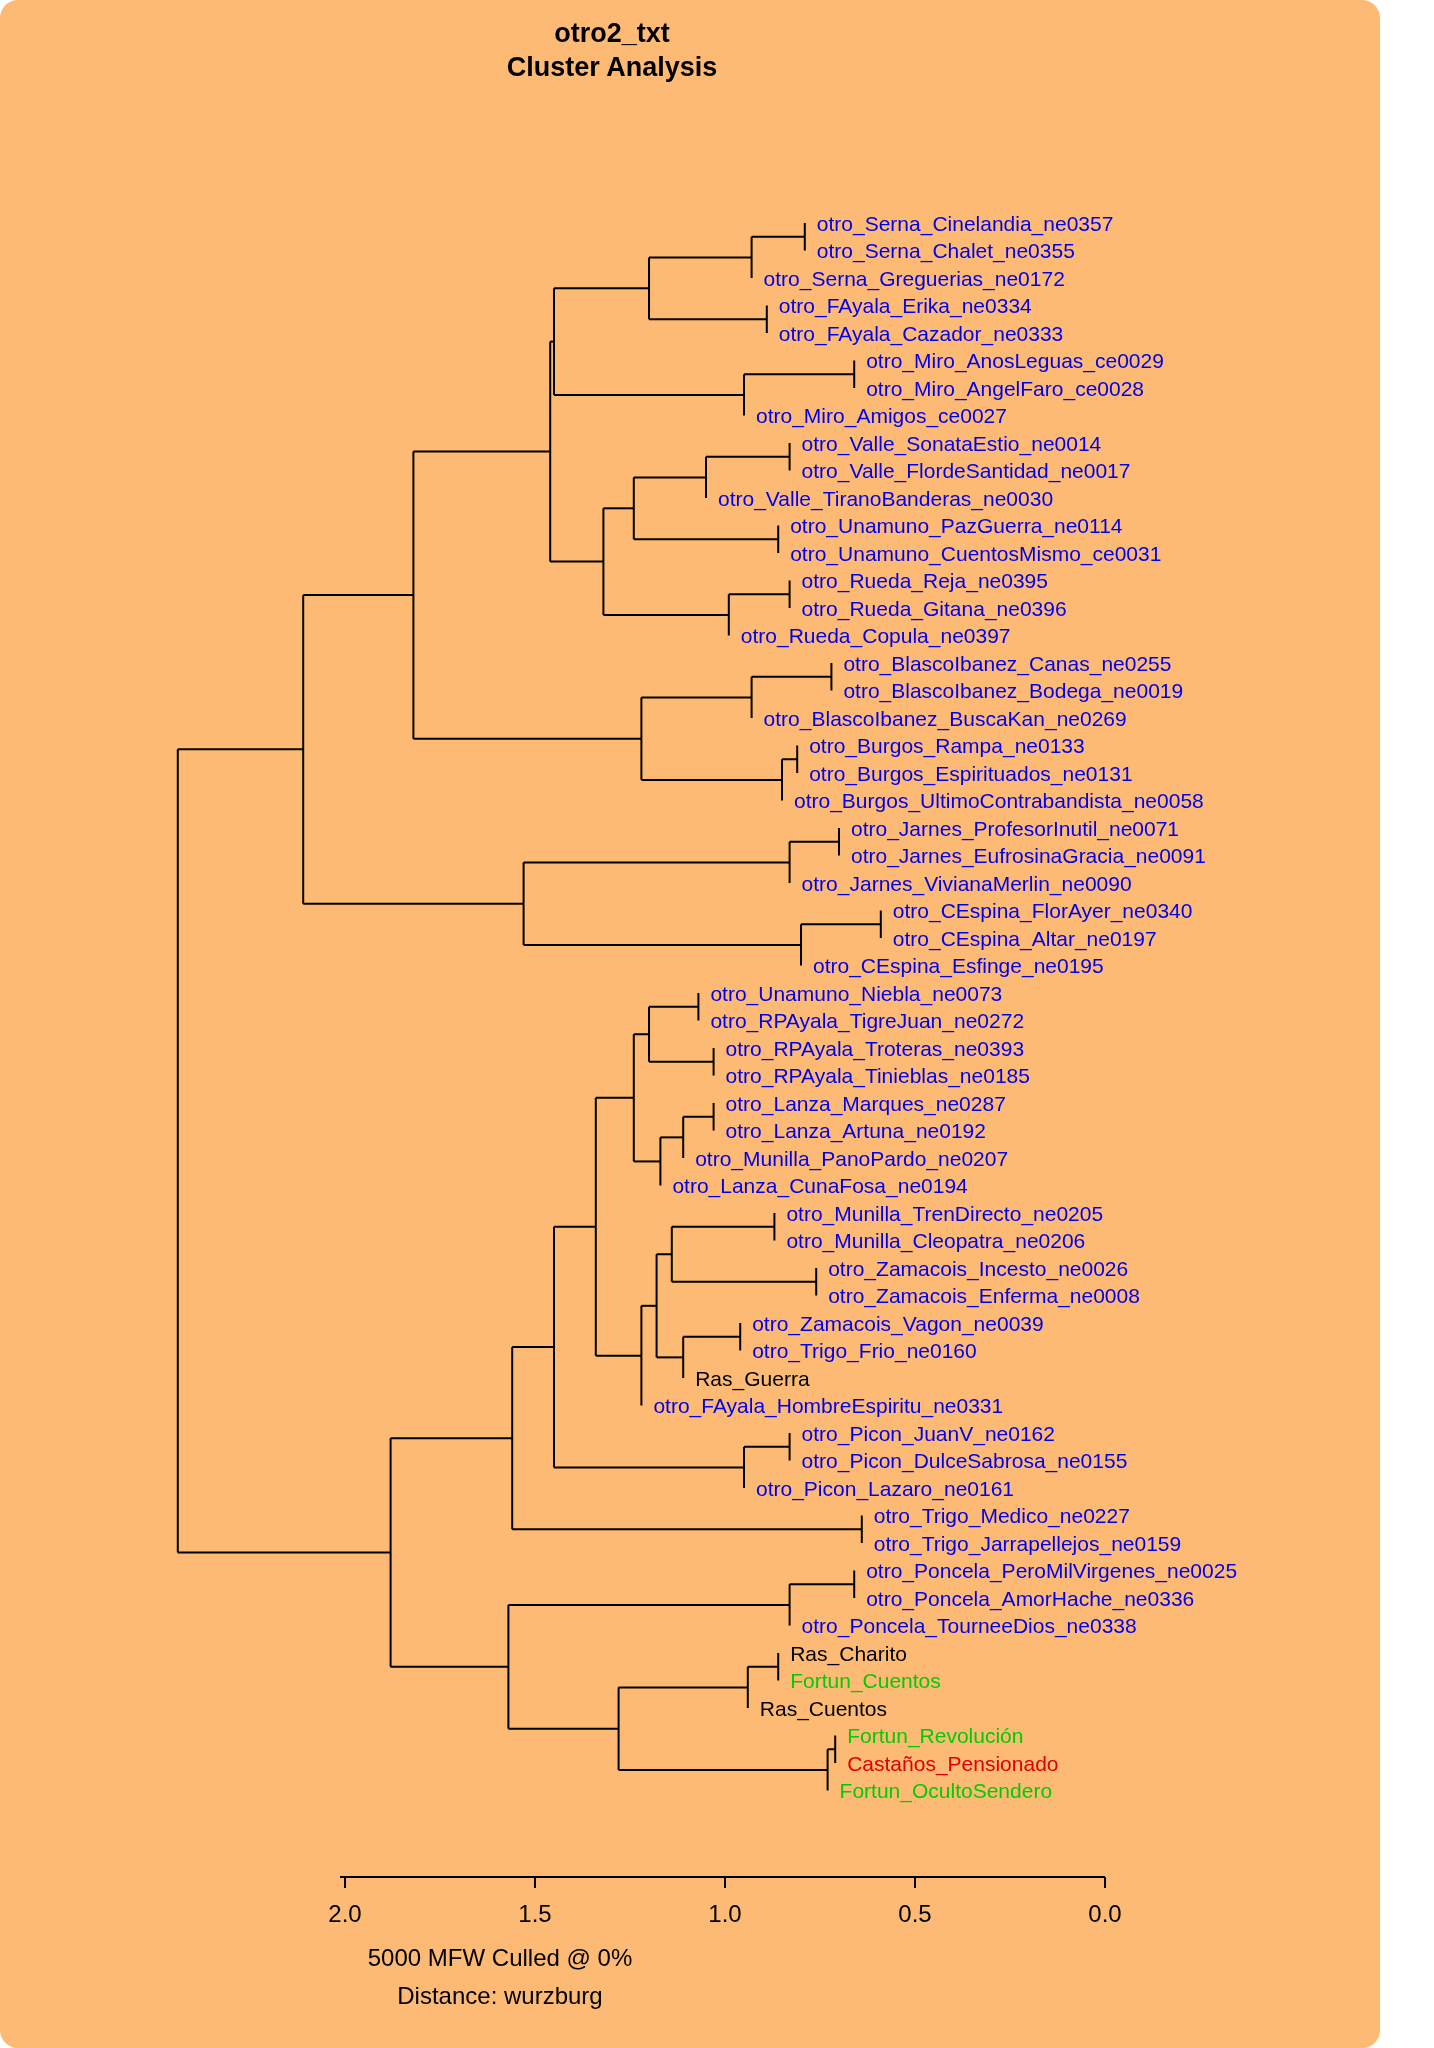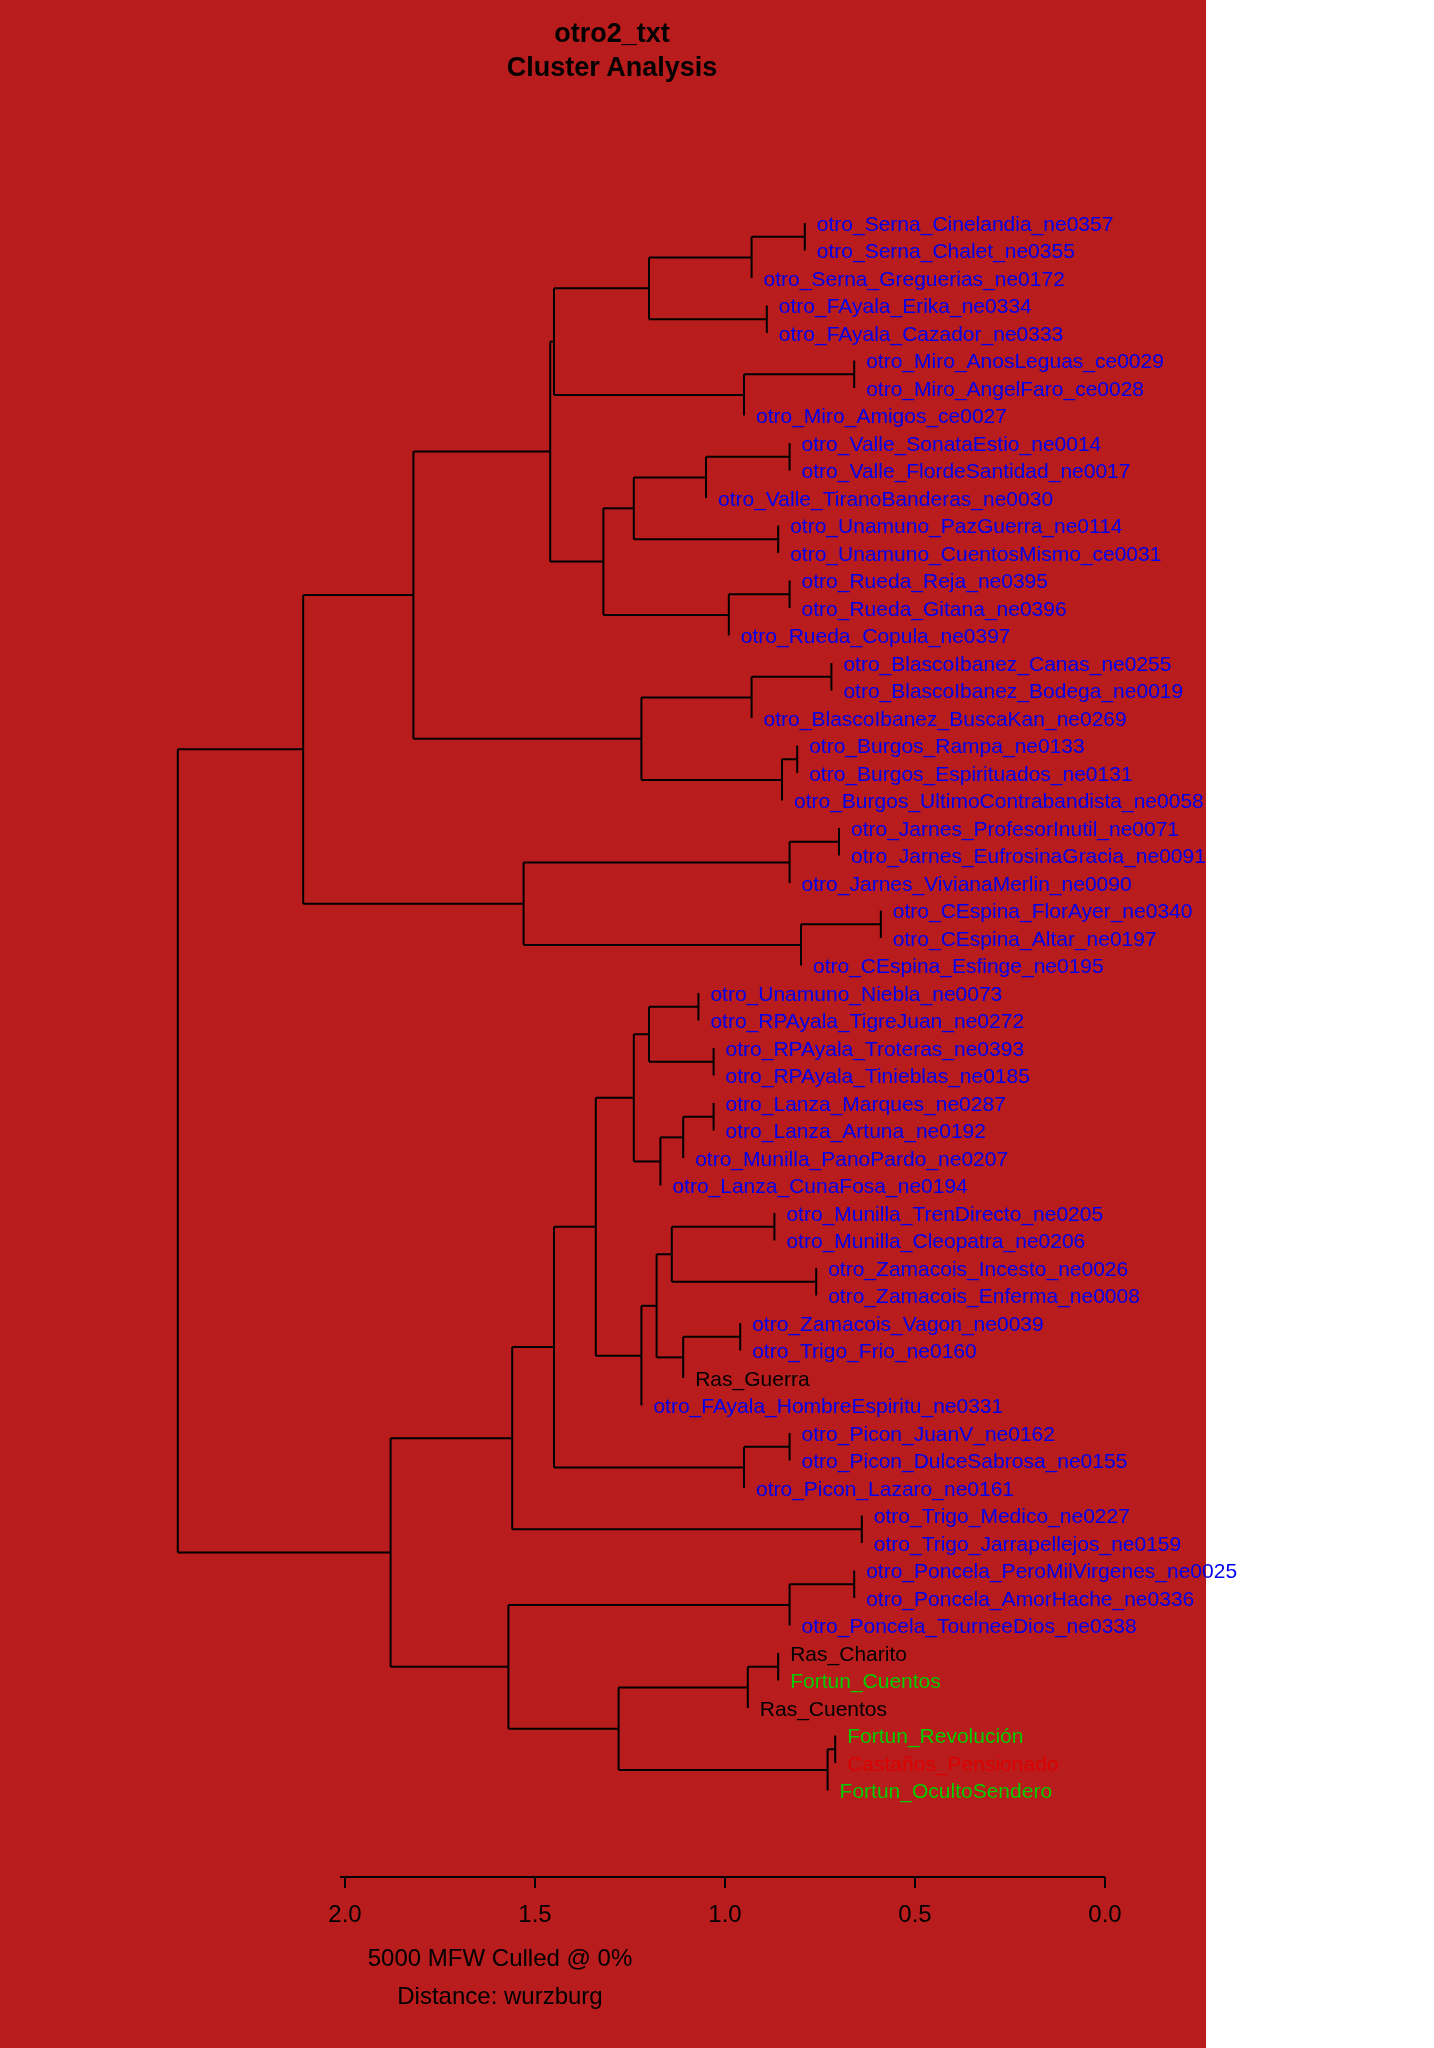--- a/index.html
+++ b/index.html
@@ -1,17 +1,17 @@
 <!DOCTYPE html>
 <html><head>
 <meta charset="utf-8">
 <style>
   html,body{margin:0;padding:0;background:#ffffff;}
-  #plot{position:relative;width:1206px;height:2048px;background:#b91c1c;
-        font-family:"Liberation Sans",sans-serif;}
+  #plot{position:relative;width:1380px;height:2048px;background:#fdba74;
+        font-family:"Liberation Sans",sans-serif;border-radius:18px;}
   svg text{font-family:"Liberation Sans",sans-serif;}
   .title-line{font-size:27px;font-weight:bold;fill:#000000;}
   .axis-label{font-size:24px;fill:#000000;}
   .caption{font-size:24px;fill:#000000;}
   .leaf-label{font-size:21px;}
 </style>
 </head>
 <body>
 
 <div id="plot">

